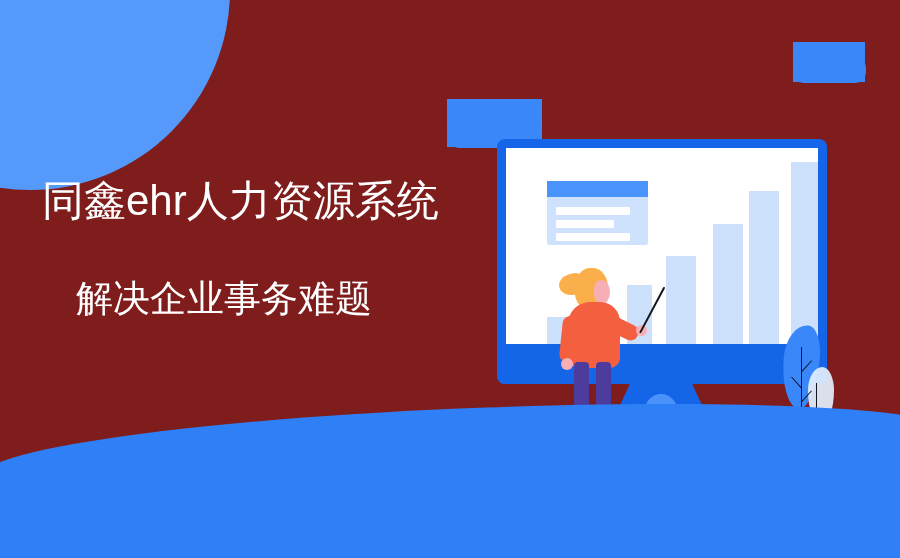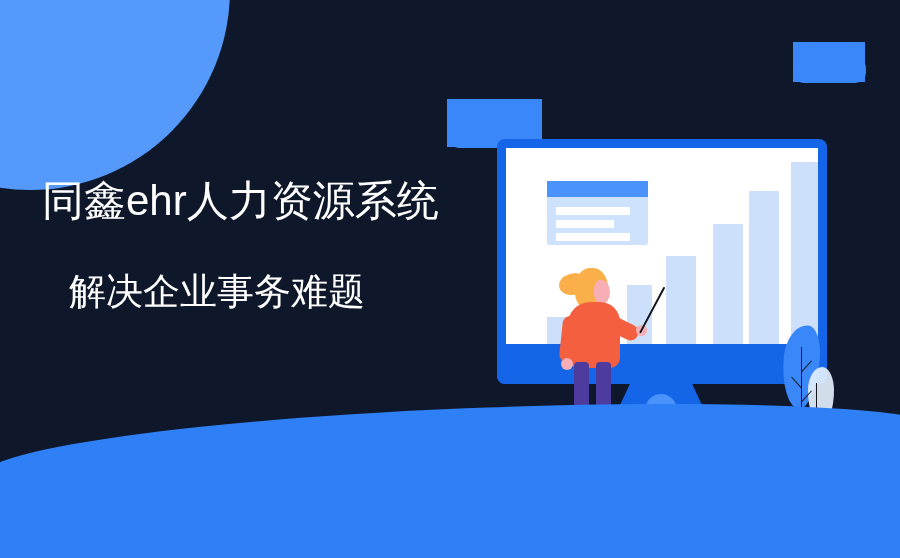--- a/index.html
+++ b/index.html
@@ -9,21 +9,21 @@
     background: #ffffff;
   }
   body {
     font-family: "Liberation Sans", "DejaVu Sans", sans-serif;
   }
   #banner {
     position: relative;
     width: 900px;
     height: 558px;
     overflow: hidden;
-    background: #0f172a;
+    background: #7f1d1d;
   }
 
   
   .bg-blob-tl {
     position: absolute;
     left: -170px;
     top: -210px;
     width: 400px;
     height: 400px;
     border-radius: 50%;
@@ -95,21 +95,21 @@
     line-height: 1.1;
     font-weight: 400;
     color: #ffffff;
     letter-spacing: 0px;
     white-space: nowrap;
   }
   .subcopy {
     position: absolute;
     left: 68px;
     top: 265px;
-    margin: 1px;
+    margin: 8px;
     color: #ffffff;
     font-size: 37px;
     line-height: 1.38;
     font-weight: 400;
     white-space: nowrap;
   }
   .subcopy .line { display: block; }
 
   
   .monitor {

